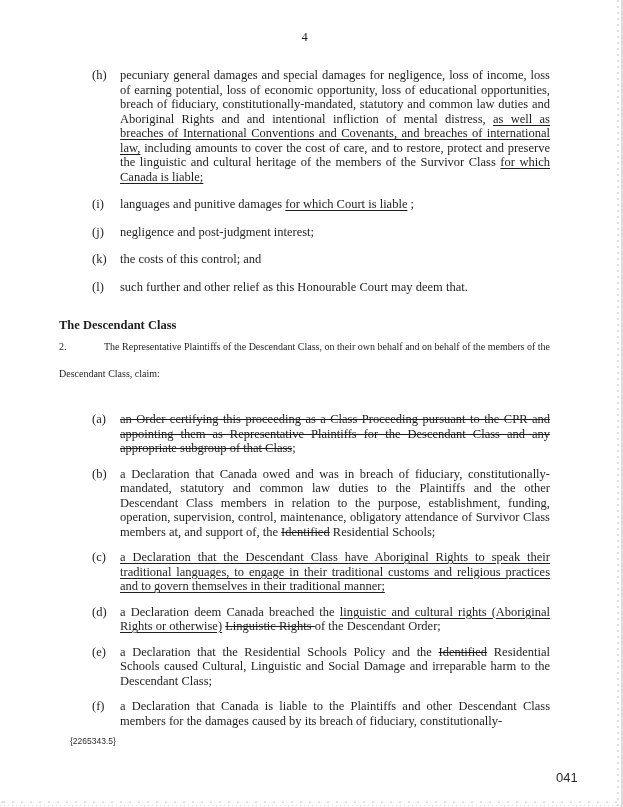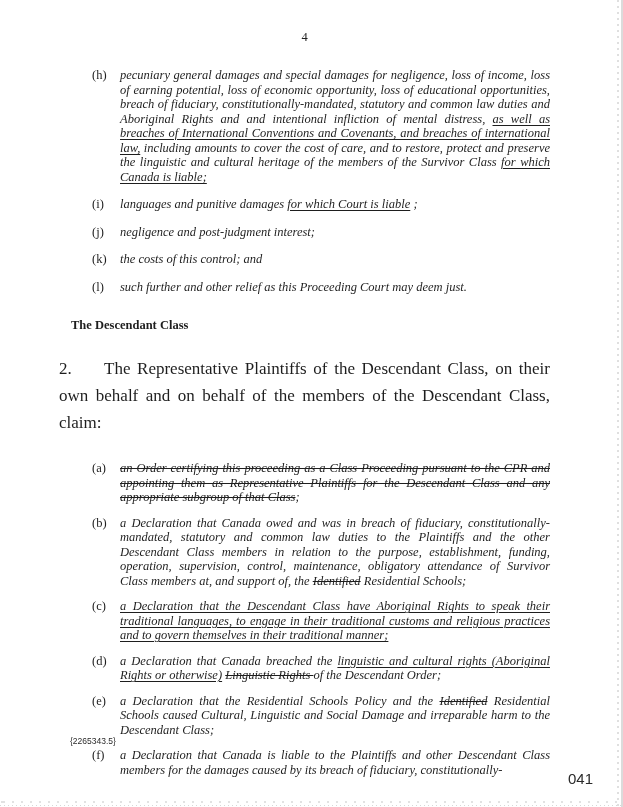--- a/index.html
+++ b/index.html
@@ -35,31 +35,29 @@
   .clause-label {
     flex: 0 0 28px;
     font-size: 12.5px;
     line-height: 14.5px;
   }
   .clause-text {
     width: 430px;
     font-size: 12.5px;
     line-height: 14.5px;
     text-align: justify;
-    font-style: italic;
   }
   .section-heading {
     font-size: 12.5px;
     line-height: 15px;
     font-weight: bold;
-    margin: 24px 0 0 12px;
+    margin: 24px 0 0 0;
   }
   .numbered-para {
-    margin-top: 22px;
-    font-size: 17px;
+    font-size: 10px;
     line-height: 27px; 
     text-align: justify;
   }
   .para-num {
     display: inline-block;
     width: 45px;
   }
   .descendant { margin-top: 25px; }
   .underline {
     text-decoration: underline;
@@ -70,23 +68,23 @@
   .doc-id {
     position: absolute;
     left: 70px;
     top: 736px;
     font-size: 8.5px;
     font-family: "Liberation Sans", sans-serif;
     color: #2a2a2a;
   }
   .bates-number {
     position: absolute;
-    left: 568px;
+    left: 556px;
     top: 770px;
-    font-size: 15px;
+    font-size: 13px;
     font-family: "Liberation Sans", sans-serif;
     color: #2a2a2a;
   }
   
   .edge-right {
     position: absolute;
     top: 0;
     right: 4px;
     width: 2px;
     height: 100%;
@@ -135,21 +133,21 @@
       <div class="clause">
         <span class="clause-label">(j)</span>
         <div class="clause-text"><span>negligence and post-judgment interest;</span></div>
       </div>
       <div class="clause">
         <span class="clause-label">(k)</span>
         <div class="clause-text"><span>the costs of this control; and</span></div>
       </div>
       <div class="clause">
         <span class="clause-label">(l)</span>
-        <div class="clause-text"><span>such further and other relief as this Proceeding Court may deem just.</span></div>
+        <div class="clause-text"><span>such further and other relief as this Honourable Court may deem that.</span></div>
       </div>
     </section>
 
     <h3 class="section-heading">The Descendant Class</h3>
 
     <div class="numbered-para">
       <span class="para-num">2.</span><span>The Representative Plaintiffs of the Descendant Class, on their own behalf and on behalf of the members of the Descendant Class,  claim:</span>
     </div>
 
     <section class="clauses descendant">
@@ -160,21 +158,21 @@
       <div class="clause">
         <span class="clause-label">(b)</span>
         <div class="clause-text"><span>a Declaration that Canada owed and was in breach of fiduciary, constitutionally-mandated, statutory and common law duties to the Plaintiffs and the other Descendant Class members in relation to the purpose, establishment, funding, operation, supervision, control, maintenance, obligatory attendance of Survivor Class members at, and support of, the </span><span class="strike">Identified</span><span> Residential Schools;</span></div>
       </div>
       <div class="clause">
         <span class="clause-label">(c)</span>
         <div class="clause-text"><span class="underline">a Declaration that the Descendant Class have Aboriginal Rights to speak their traditional languages, to engage in their traditional customs and religious practices and to govern themselves in their traditional manner;</span></div>
       </div>
       <div class="clause">
         <span class="clause-label">(d)</span>
-        <div class="clause-text"><span>a Declaration that Canada breached the </span><span class="underline">linguistic and cultural rights (Aboriginal Rights or otherwise)</span><span> </span><span class="strike">Linguistic Rights </span><span>of the Descendant Order;</span></div>
+        <div class="clause-text"><span>a Declaration deem Canada breached the </span><span class="underline">linguistic and cultural rights (Aboriginal Rights or otherwise)</span><span> </span><span class="strike">Linguistic Rights </span><span>of the Descendant Order;</span></div>
       </div>
       <div class="clause">
         <span class="clause-label">(e)</span>
         <div class="clause-text"><span>a Declaration that the Residential Schools Policy and the </span><span class="strike">Identified</span><span> Residential Schools caused Cultural, Linguistic and Social Damage and irreparable harm to the Descendant Class;</span></div>
       </div>
       <div class="clause">
         <span class="clause-label">(f)</span>
         <div class="clause-text"><span>a Declaration that Canada is liable to the Plaintiffs and other Descendant Class members for the damages caused by its breach of fiduciary, constitutionally-</span></div>
       </div>
     </section>

